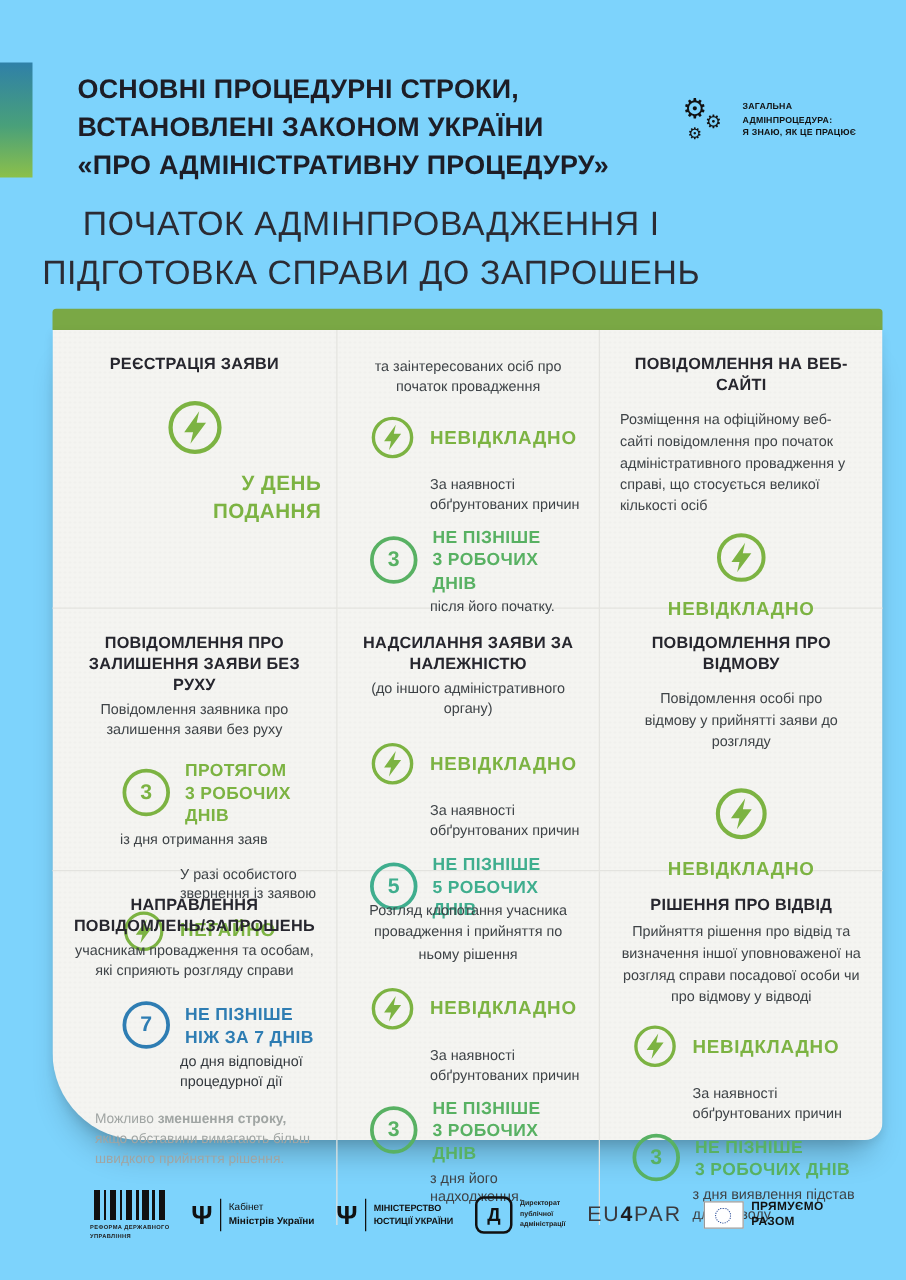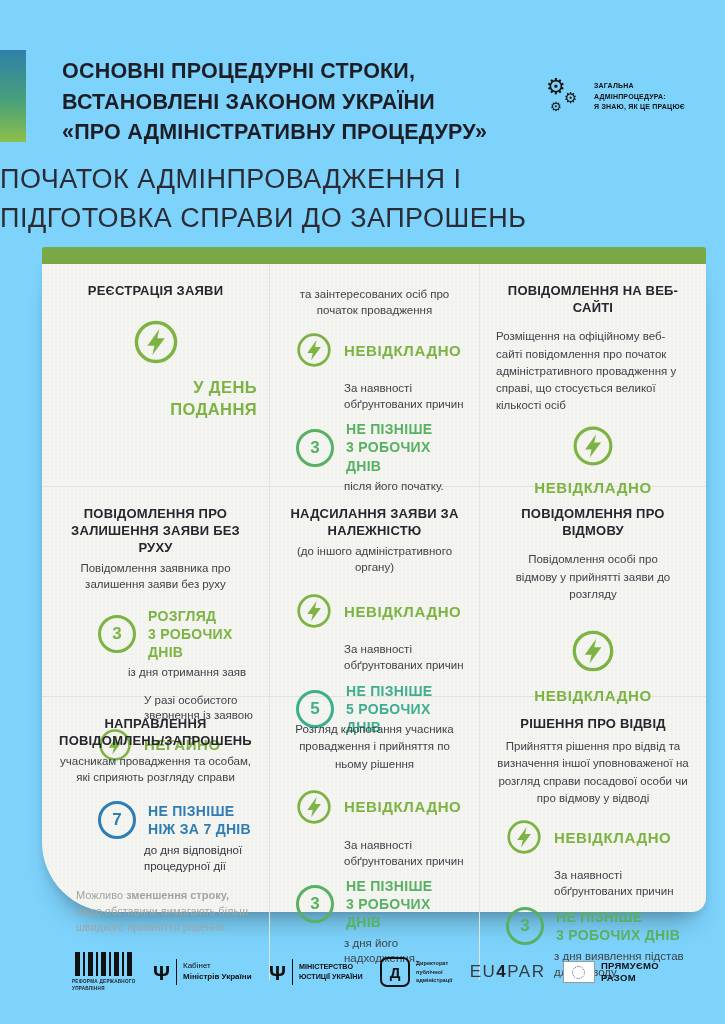--- a/index.html
+++ b/index.html
@@ -13,21 +13,21 @@
     background:linear-gradient(180deg,#2f80a8 0%,#49a07a 55%,#8cc04a 100%);}
   .h-title{position:absolute;left:62px;top:56px;font-size:21.5px;font-weight:bold;
     line-height:1.42;letter-spacing:.2px;color:#1d1d26;}
   .brand{position:absolute;left:546px;top:76px;display:flex;align-items:center;gap:8px;}
   .gears{position:relative;width:40px;height:42px;color:#111;}
   .gears span{position:absolute;line-height:1;}
   .gear-a{font-size:22px;left:0;top:0;}
   .gear-b{font-size:15px;left:18px;top:14px;}
   .gear-c{font-size:13px;left:4px;top:24px;}
   .brand-text{font-size:7px;font-weight:bold;line-height:1.55;color:#111;letter-spacing:.2px;}
-  .subtitle{position:absolute;left:0;top:160px;width:594px;
+  .subtitle{position:absolute;left:0;top:160px;width:594px;text-align:center;
     font-size:27px;line-height:1.45;color:#2b2b33;letter-spacing:.5px;font-weight:500;}
   
   .green-bar{position:absolute;left:42px;top:247px;width:664px;height:17px;
     background:#7aa845;border-radius:3px 3px 0 0;}
   .card{position:absolute;left:42px;top:264px;width:664px;height:648px;
     background:#f4f4f1;
     background-image:radial-gradient(rgba(0,0,0,.015) 1px,transparent 1px);
     background-size:4px 4px;
     border-radius:0 0 14px 70px;
     box-shadow:0 20px 26px -12px rgba(0,0,0,.30),0 3px 8px rgba(0,0,0,.08);}
@@ -164,25 +164,25 @@
           </svg>
         <div class="immediate lime centered" style="margin-top:12px">НЕВІДКЛАДНО</div>
       </div>
 
       <div class="cell b-r b-b">
         <div class="cell-title">ПОВІДОМЛЕННЯ ПРО ЗАЛИШЕННЯ ЗАЯВИ БЕЗ РУХУ</div>
         <div class="cell-sub">Повідомлення заявника про залишення заяви без руху</div>
         <div class="drow lime" style="padding-left:44px;margin-top:14px">
           <div class="numcircle">3</div>
           <div class="deadline">
-            <div>РОЗГЛЯД</div>
+            <div>ПРОТЯГОМ</div>
             <div>3 РОБОЧИХ ДНІВ</div>
           </div>
         </div>
-        <div class="after" style="margin-left:74px">із дня отримання заяв</div>
+        <div class="after" style="margin-left:42px">із дня отримання заяв</div>
         <div class="extra">У разі особистого звернення із заявою</div>
         <div class="irow" style="padding-left:44px;margin-top:4px">
           <svg class="licon lime" width="34" height="34" viewBox="0 0 48 48">
               <use href="#boltsym"></use>
             </svg>
           <span class="immediate lime">НЕГАЙНО</span>
         </div>
       </div>
 
       <div class="cell b-r b-b">

